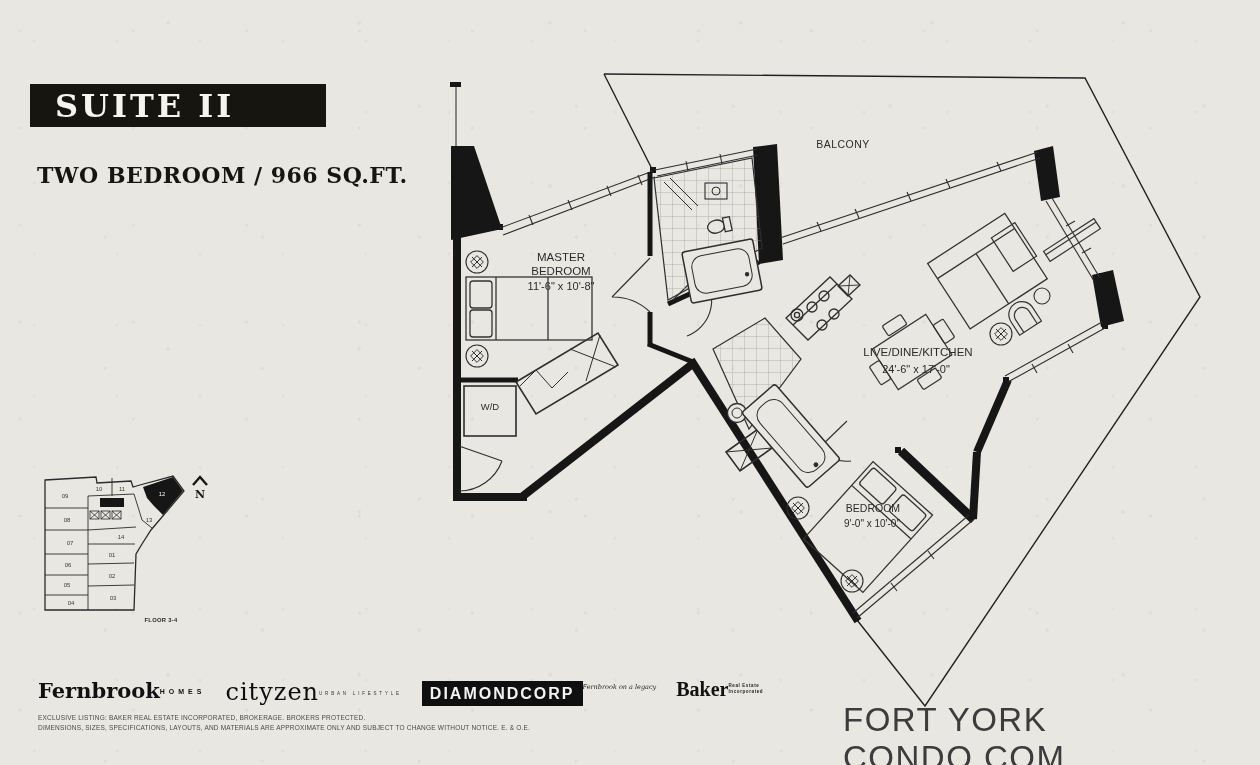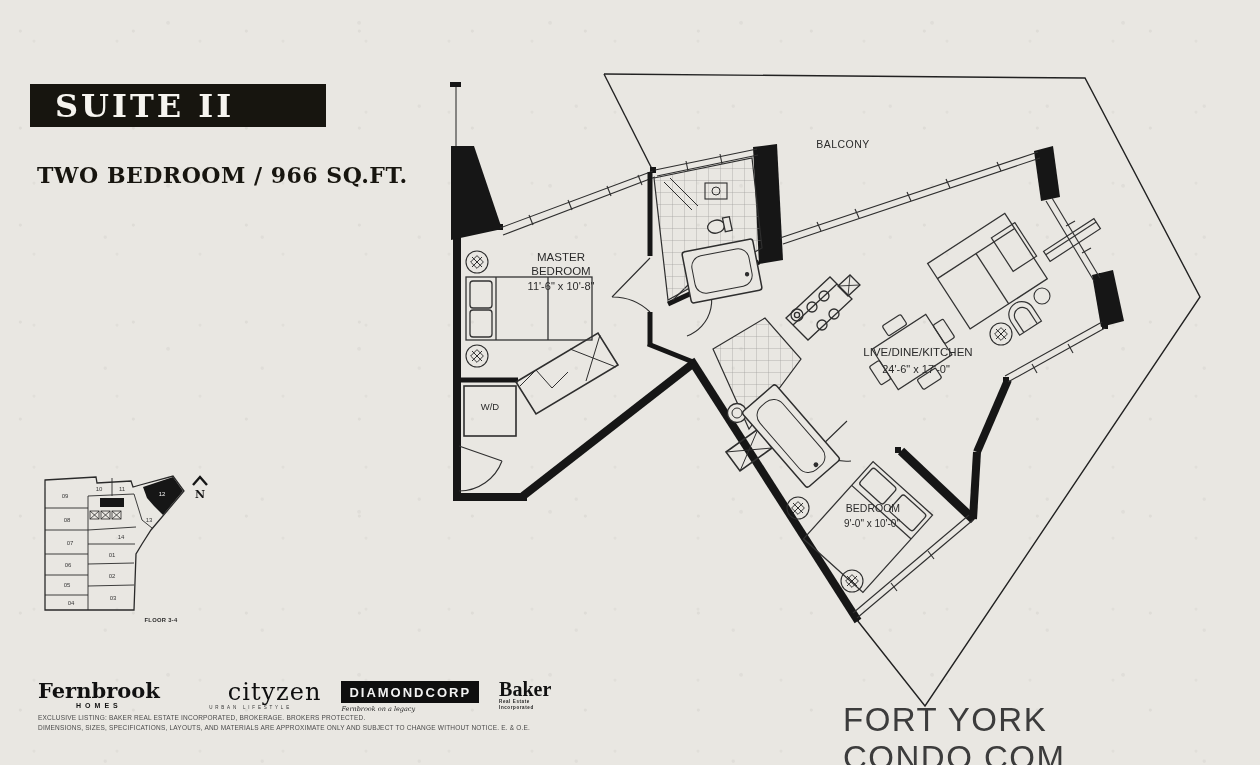--- a/index.html
+++ b/index.html
@@ -20,26 +20,26 @@
     display:flex;align-items:center;padding-left:25px;box-sizing:border-box;}
   .title-banner span{font-family:"DejaVu Serif",serif;font-weight:800;font-size:32px;
     color:#f6f4ef;letter-spacing:3px;}
   .subtitle{left:37px;top:134px;font-family:"DejaVu Serif",serif;font-weight:800;
     font-size:22px;letter-spacing:.5px;color:#17150f;margin-top:28px;}
   
   svg{position:absolute;}
   .lbl{font-family:"Liberation Sans",sans-serif;fill:#2b2b2b;}
   
   .logos{left:38px;top:681px;display:flex;gap:20px;align-items:flex-start;}
-  .logo{display:flex;flex-direction:column;align-items:center;}
+  .logo{display:flex;flex-direction:row;align-items:center;}
   .fern-name{font-family:"DejaVu Serif",serif;font-weight:800;font-size:21px;line-height:20px;color:#111;}
   .fern-sub{font-size:7px;font-weight:bold;letter-spacing:4px;color:#111;margin-top:1px;}
-  .city-name{font-family:"DejaVu Serif",serif;font-size:24px;line-height:22px;color:#0e0e0e;letter-spacing:1px;margin-left:48px;}
+  .city-name{font-family:"DejaVu Serif",serif;font-size:24px;line-height:22px;color:#0e0e0e;letter-spacing:1px;}
   .city-sub{font-size:4.5px;letter-spacing:2.8px;color:#333;margin-top:2px;}
-  .dc-box{background:#0f0f0f;color:#f2f2f2;font-size:13px;font-weight:bold;
+  .dc-box{background:#0f0f0f;color:#f2f2f2;font-size:16px;font-weight:bold;
     letter-spacing:2px;padding:4px 8px 3px;}
   .dc-sub{font-family:"DejaVu Serif",serif;font-style:italic;font-size:6.5px;color:#222;
     margin-top:2px;align-self:flex-start;}
   .baker-name{font-family:Liberation Serif, serif;font-weight:800;font-size:20px;line-height:16px;color:#111;}
   .baker-sub{font-size:4.5px;font-weight:bold;letter-spacing:.6px;color:#222;line-height:5.5px;
     margin-top:2px;align-self:flex-start;}
   .legal{left:38px;top:713px;font-size:6.5px;line-height:10px;letter-spacing:.2px;color:#4a4a4a;}
   .watermark{left:843px;top:701px;font-size:33px;letter-spacing:1.5px;color:#3c3c3c;}
 </style>
 </head>

